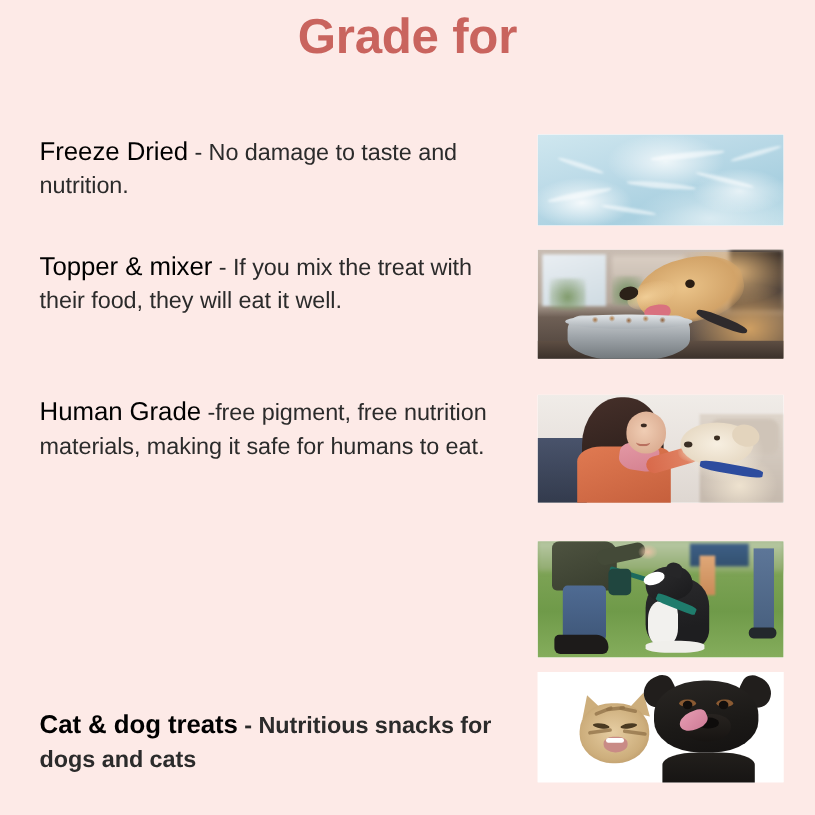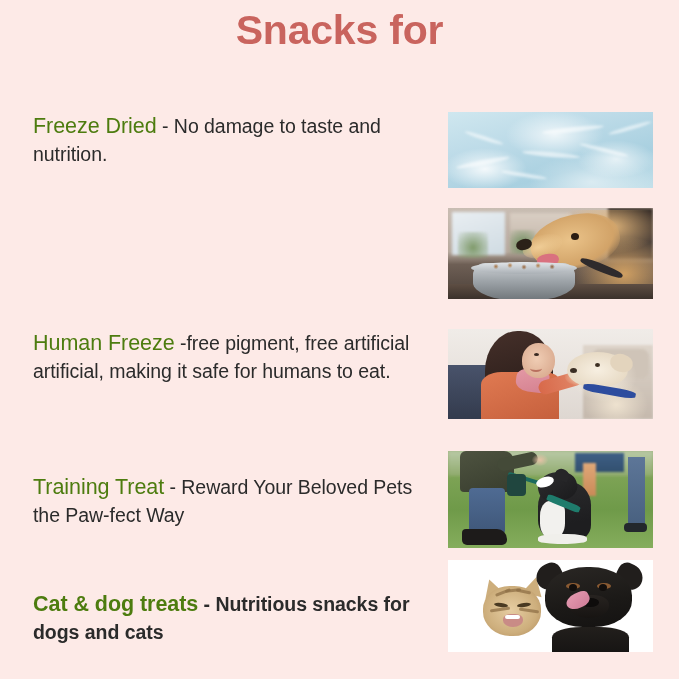--- a/index.html
+++ b/index.html
@@ -55,21 +55,21 @@
     position: absolute;
     left: 33px;
     width: 398px;
     color: #2a2a2a;
     font-size: 19.5px;
     line-height: 28px;
     letter-spacing: -0.05px;
   }
   .feature-term {
     font-size: 21.5px;
-    color: #4d7c0f;
+    color: #000000;
   }
   .feature-desc {
     font-size: 19.5px;
     color: #2b2b2b;
   }
 
   
   .thumb {
     position: absolute;
     left: 448px;
@@ -486,21 +486,21 @@
     background: linear-gradient(180deg, #221f1c, #161413);
     border-radius: 38% 38% 0 0;
   }
 </style>
 </head>
 <body>
 
 <div class="page">
 
   <div class="headline">
-    <span class="headline-line">Snacks for</span>
+    <span class="headline-line">Grade for</span>
   </div>
 
   <div class="features">
 
     <div class="feature-row" style="top:0px;height:96px;">
       <div class="feature-text" style="top:6px;">
         <span class="feature-term">Freeze Dried</span><span class="feature-desc"> - No damage to taste and nutrition.</span>
       </div>
       <div class="thumb" style="top:6px;height:76px;">
         <div class="thumb-inner">
@@ -510,20 +510,23 @@
           <div class="ice-streak s3"></div>
           <div class="ice-streak s4"></div>
           <div class="ice-streak s5"></div>
           <div class="ice-streak s6"></div>
           <div class="ice-streak s7"></div>
         </div>
       </div>
     </div>
 
     <div class="feature-row" style="top:96px;height:120px;">
+      <div class="feature-text" style="top:6px;">
+        <span class="feature-term">Topper &amp; mixer</span><span class="feature-desc"> - If you mix the treat with their food, they will eat it well.</span>
+      </div>
       <div class="thumb" style="top:6px;height:91px;">
         <div class="thumb-inner">
           <div class="kitchen-bg"></div>
           <div class="kitchen-window"></div>
           <div class="kitchen-shelf"></div>
           <div class="kitchen-plant"></div>
           <div class="kitchen-plant2"></div>
           <div class="kitchen-dark"></div>
           <div class="dog-golden"></div>
           <div class="dog-head"></div>
@@ -535,21 +538,21 @@
           <div class="counter"></div>
           <div class="bowl"></div>
           <div class="bowl-rim"></div>
           <div class="bowl-kibble"></div>
         </div>
       </div>
     </div>
 
     <div class="feature-row" style="top:216px;height:128px;">
       <div class="feature-text" style="top:7px;">
-        <span class="feature-term">Human Freeze</span><span class="feature-desc"> -free pigment, free artificial artificial, making it safe for humans to eat.</span>
+        <span class="feature-term">Human Grade</span><span class="feature-desc"> -free pigment, free nutrition materials, making it safe for humans to eat.</span>
       </div>
       <div class="thumb" style="top:7px;height:90px;">
         <div class="thumb-inner">
           <div class="living-bg"></div>
           <div class="sofa"></div>
           <div class="sofa-cushion"></div>
           <div class="chair-blue"></div>
           <div class="woman-hair"></div>
           <div class="woman-top"></div>
           <div class="woman-scarf"></div>
@@ -563,23 +566,20 @@
           <div class="puppy-head"></div>
           <div class="puppy-ear"></div>
           <div class="puppy-eye"></div>
           <div class="puppy-nose"></div>
           <div class="puppy-collar"></div>
         </div>
       </div>
     </div>
 
     <div class="feature-row" style="top:344px;height:116px;">
-      <div class="feature-text" style="top:23px;">
-        <span class="feature-term">Training Treat</span><span class="feature-desc"> - Reward Your Beloved Pets the Paw-fect Way</span>
-      </div>
       <div class="thumb" style="top:1px;height:97px;">
         <div class="thumb-inner">
           <div class="grass-bg"></div>
           <div class="grass-far"></div>
           <div class="far-blue"></div>
           <div class="far-cone"></div>
           <div class="far-person-leg"></div>
           <div class="far-person-shoe"></div>
           <div class="trainer-jacket"></div>
           <div class="trainer-arm"></div>

